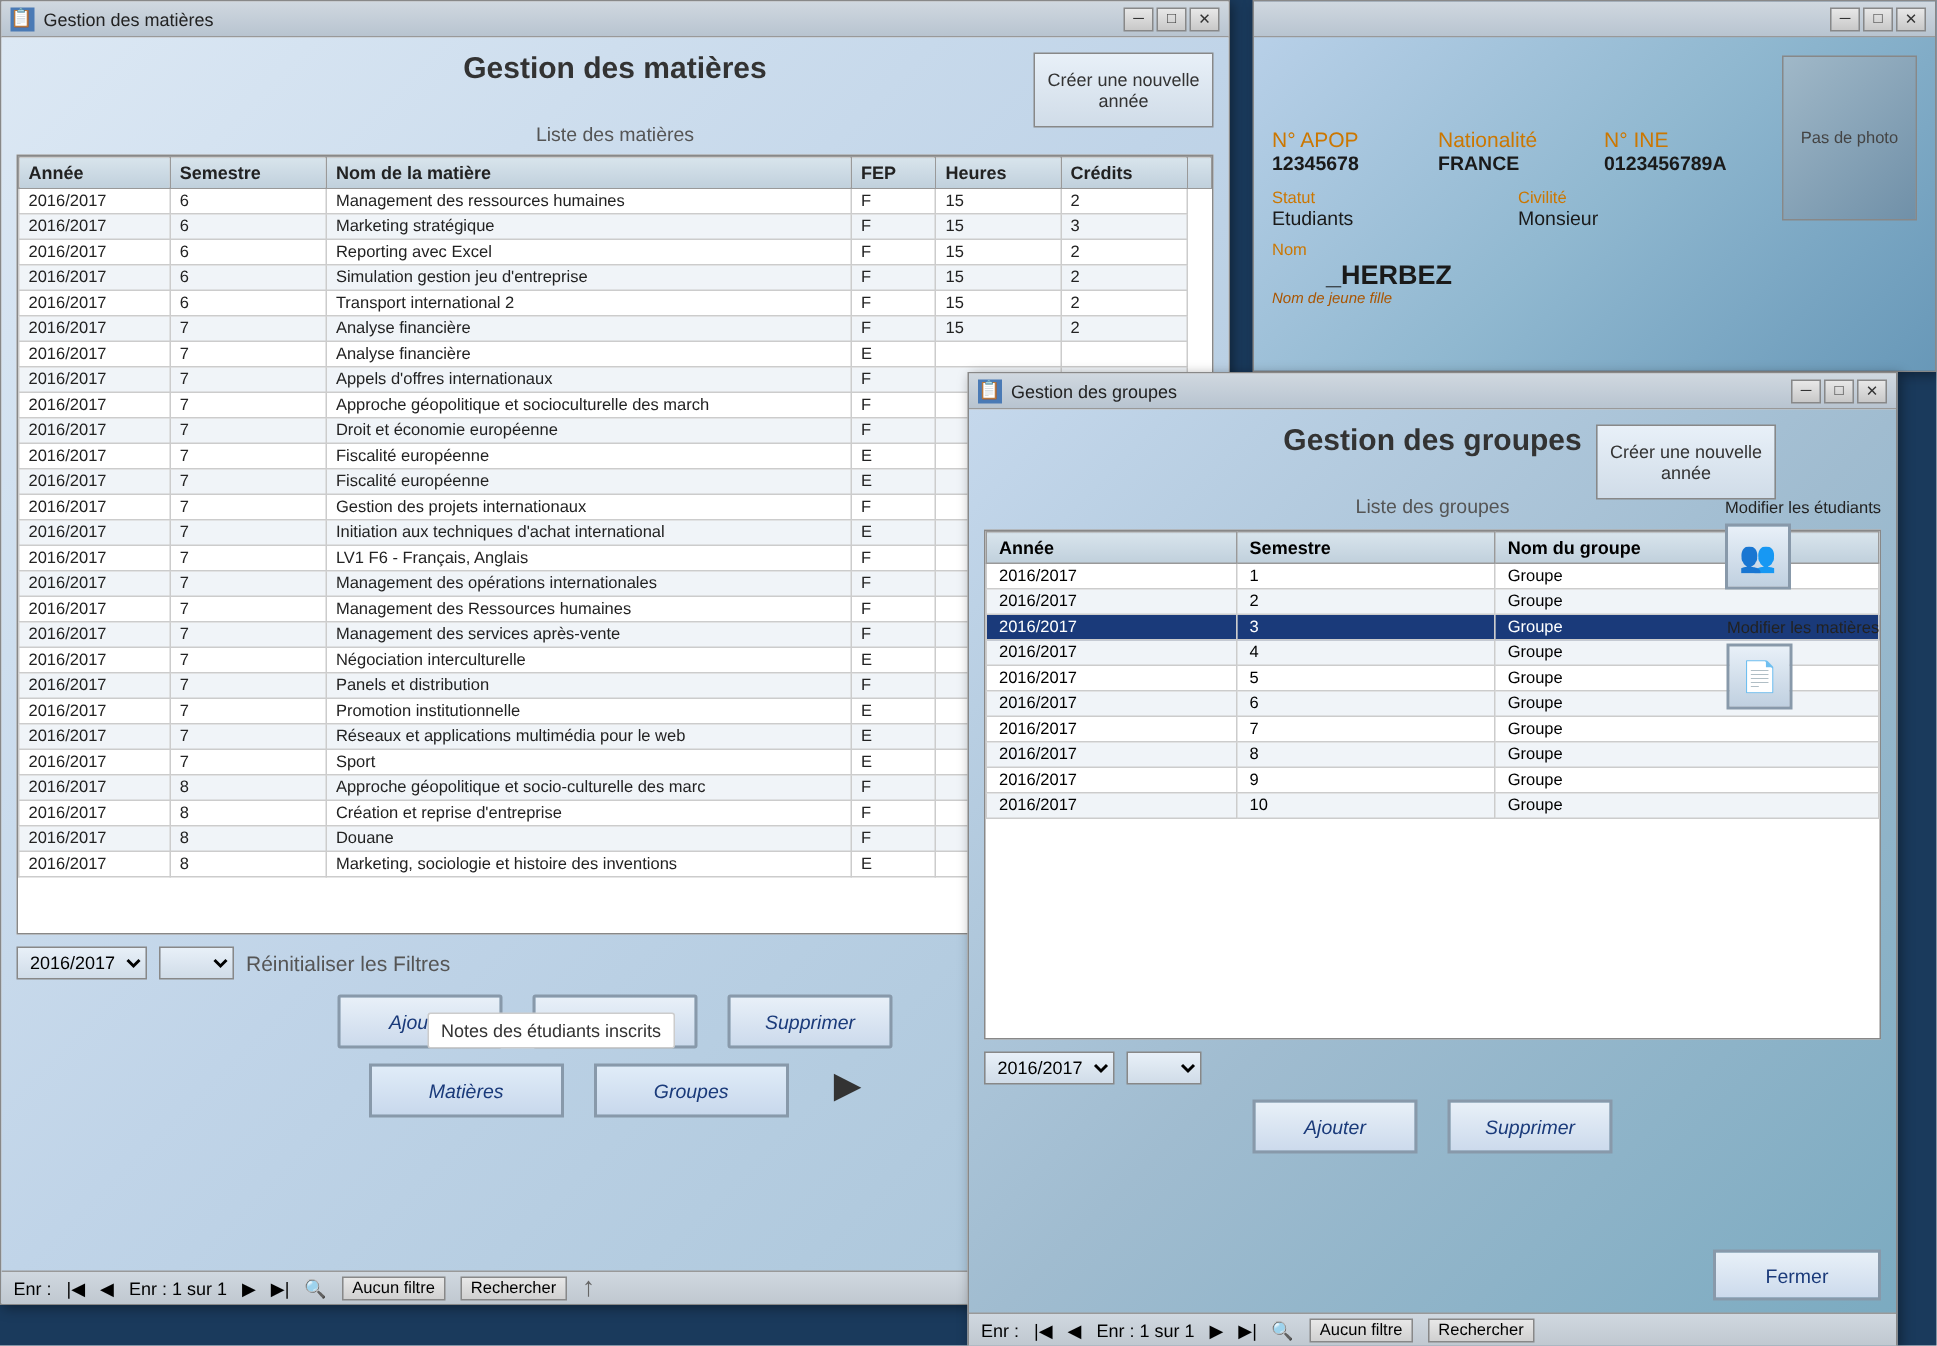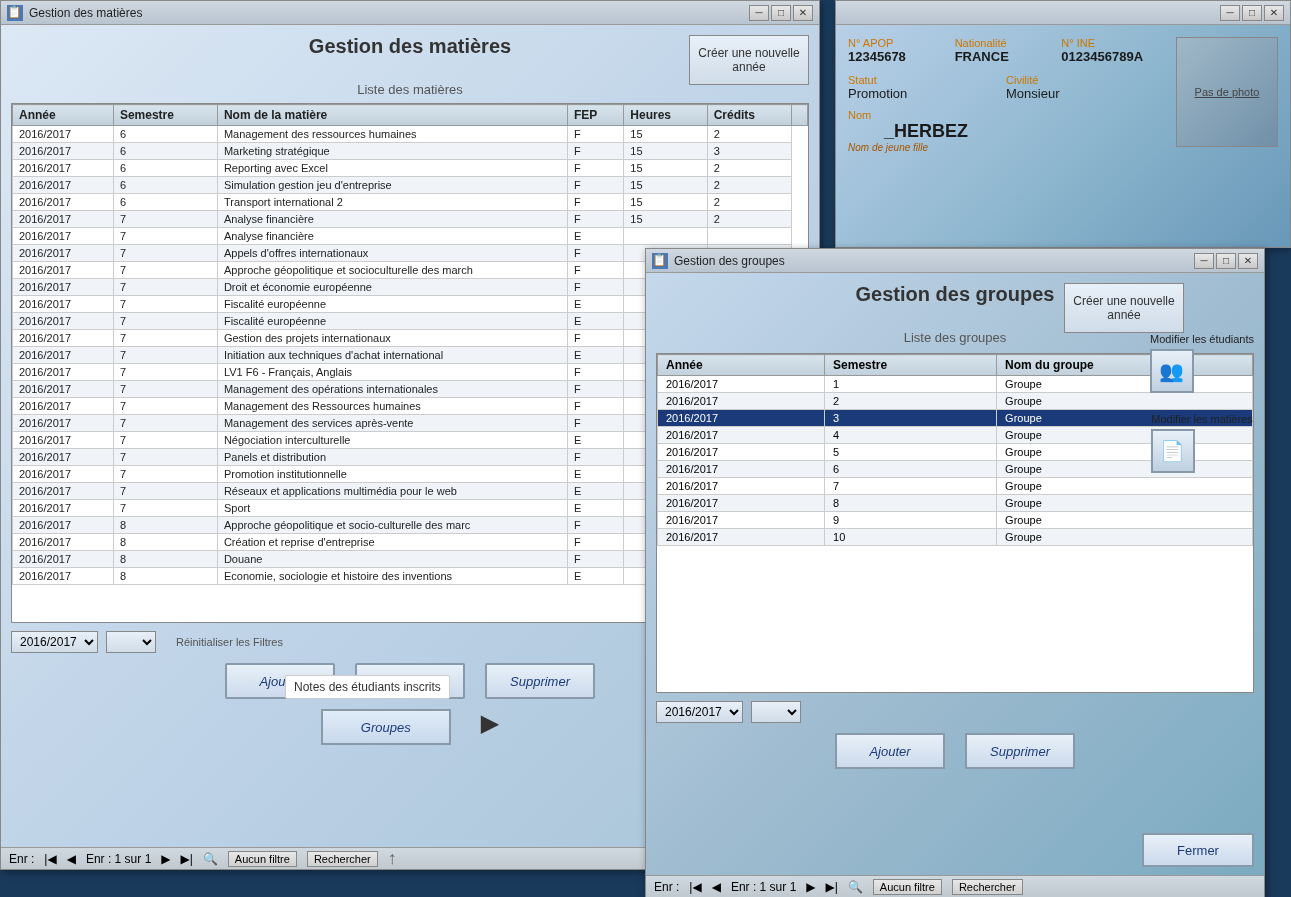--- a/index.html
+++ b/index.html
@@ -276,44 +276,44 @@
     }
 
     
     .student-panel {
       background: linear-gradient(135deg, #b8d0e8, #90b8d0, #6898b8);
       padding: 10px;
       position: relative;
     }
     .info-label {
       color: #cc7700;
-      font-size: 11px;
+      font-size: 14px;
+      margin-top: 48px;
     }
     .info-value {
       color: #1a1a1a;
       font-weight: bold;
       font-size: 13px;
     }
     .statut-label {
       color: #cc7700;
       font-size: 11px;
     }
     .statut-value {
       color: #1a1a1a;
       font-size: 13px;
     }
     .photo-placeholder {
       background: linear-gradient(135deg, #a0b8c8, #7090a8);
       border: 1px solid #888;
-      width: 102px; height: 110px;
+      width: 90px; height: 110px;
       display: flex; align-items: center; justify-content: center;
       font-size: 11px;
       color: #444;
       text-align: center;
-      text-decoration: underline;
     }
     .nom-value {
       font-size: 18px;
       font-weight: bold;
       color: #1a1a1a;
       margin-left: 36px;
     }
     .nom-de-jeune-fille {
       font-size: 10px;
       color: #aa5500;
@@ -355,21 +355,21 @@
             <div class="info-value">FRANCE</div>
           </div>
           <div>
             <div class="info-label">N° INE</div>
             <div class="info-value">0123456789A</div>
           </div>
         </div>
         <div style="display:grid; grid-template-columns:1fr 1fr; gap:0; margin-bottom:8px;">
           <div>
             <div class="statut-label">Statut</div>
-            <div class="statut-value">Promotion</div>
+            <div class="statut-value">Etudiants</div>
           </div>
           <div>
             <div class="statut-label">Civilité</div>
             <div class="statut-value">Monsieur</div>
           </div>
         </div>
         <div>
           <div class="statut-label">Nom</div>
           <div class="nom-value">_HERBEZ</div>
           <div class="nom-de-jeune-fille">Nom de jeune fille</div>
@@ -615,50 +615,51 @@
       <td>2016/2017</td>
       <td>8</td>
       <td>Douane</td>
       <td>F</td>
       <td></td>
       <td></td>
     </tr>
             <tr>
       <td>2016/2017</td>
       <td>8</td>
-      <td>Economie, sociologie et histoire des inventions</td>
+      <td>Marketing, sociologie et histoire des inventions</td>
       <td>E</td>
       <td></td>
       <td></td>
     </tr>
           </tbody>
       </table>
     </div>
 
     <div class="filter-area">
       <select class="year-select">
         <option>2016/2017</option>
       </select>
       <select class="year-select" style="width:50px;">
         <option></option>
       </select>
-      <a href="#" style="font-size:11px; color:#555; text-decoration:none; margin-left:12px;">Réinitialiser les Filtres</a>
+      <a href="#" style="font-size:14px; color:#555; text-decoration:none; margin-left:0;">Réinitialiser les Filtres</a>
     </div>
 
     <div class="action-btns">
       <button class="action-btn">Ajouter</button>
       <button class="action-btn">Modifier</button>
       <button class="action-btn">Supprimer</button>
     </div>
 
     <div class="tooltip-bubble" style="left:284px; top:650px;">
       <span>Notes des étudiants inscrits</span>
     </div>
 
     <div class="nav-tabs">
+      <button class="nav-tab">Matières</button>
       <button class="nav-tab">Groupes</button>
       <span style="font-size:24px; color:#333; margin-left:10px;">▶</span>
     </div>
 
     <div class="status-bar">
       <span>Enr :</span>
       <span>|◀</span>
       <span>◀</span>
       <span>Enr : 1 sur 1</span>
       <span>▶</span>

